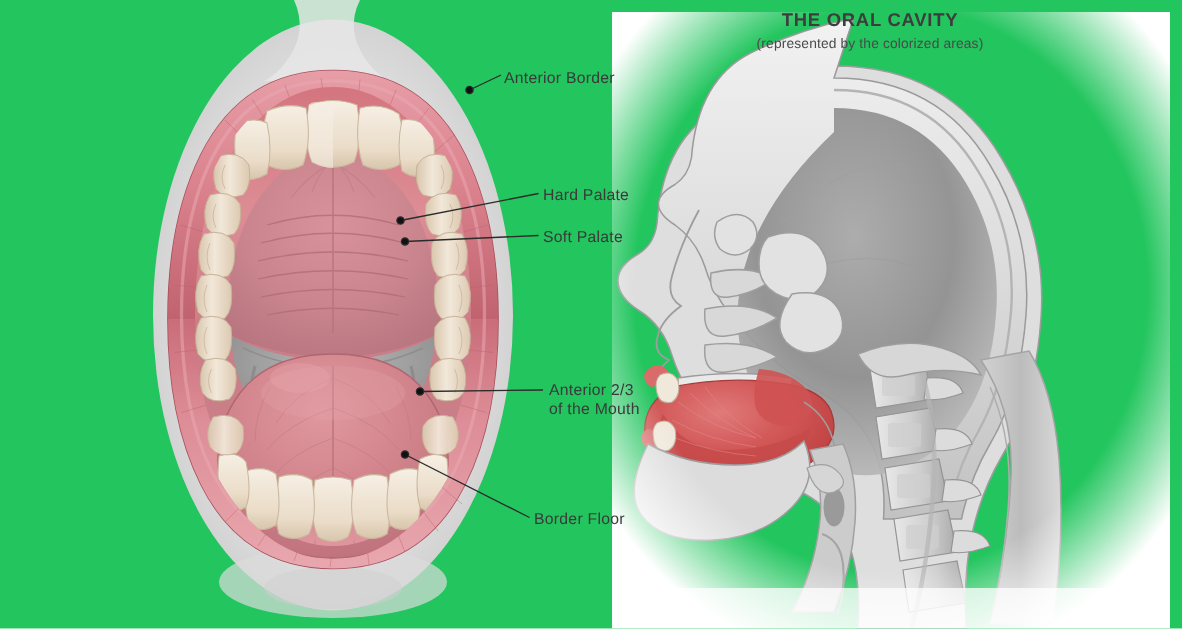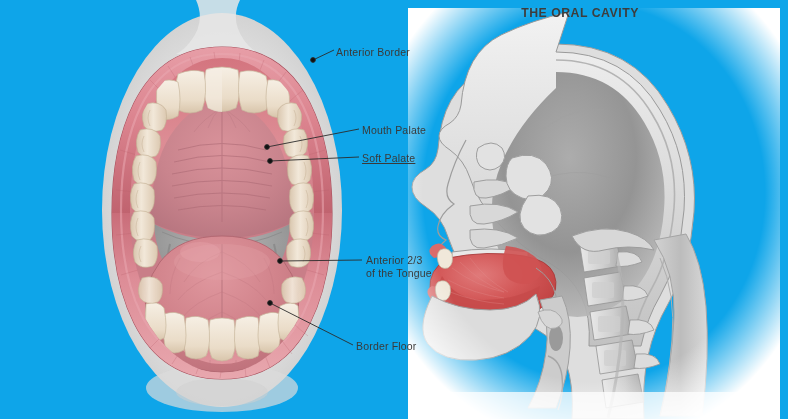--- a/index.html
+++ b/index.html
@@ -1,18 +1,18 @@
 <!DOCTYPE html>
 <html><head>
 <meta charset="utf-8">
 <style>
   html,body{margin:0;padding:0;background:#ffffff;}
   body{width:788px;height:419px;overflow:hidden;
        font-family:"Liberation Sans","DejaVu Sans",sans-serif;}
-  #stage{position:relative;width:788px;height:419px;background:#0ea5e9;}
+  #stage{position:relative;width:788px;height:419px;background:#22c55e;}
   #stage svg{position:absolute;left:0;top:0;}
   .lbl{position:absolute;color:#3a3a3a;font-size:10.5px;letter-spacing:.18px;
        line-height:12.5px;white-space:pre;}
   #fig-title{position:absolute;left:440px;top:6px;width:280px;text-align:center;
        font-size:12.3px;font-weight:bold;color:#3d3d3d;letter-spacing:.5px;}
   #fig-sub{position:absolute;left:440px;top:24px;width:280px;text-align:center;
        font-size:9.2px;color:#4a4a4a;letter-spacing:.1px;}
 </style>
 </head>
 <body>
@@ -422,21 +422,22 @@
         <circle cx="280" cy="261" r="2.4"></circle>
       </g>
       <g>
         <line x1="270" y1="303" x2="353" y2="345"></line>
         <circle cx="270" cy="303" r="2.4"></circle>
       </g>
     </g>
   </svg>
 
   <div id="fig-title">THE ORAL CAVITY</div>
+  <div id="fig-sub">(represented by the colorized areas)</div>
 
   <div class="lbl" style="left:336px;top:46px;">Anterior Border</div>
-  <div class="lbl" style="left:362px;top:124px;">Mouth Palate</div>
-  <div class="lbl" style="left:362px;top:152px;text-decoration:underline;">Soft Palate</div>
+  <div class="lbl" style="left:362px;top:124px;">Hard Palate</div>
+  <div class="lbl" style="left:362px;top:152px;">Soft Palate</div>
   <div class="lbl" style="left:366px;top:254px;">Anterior 2/3</div>
-  <div class="lbl" style="left:366px;top:267px;">of the Tongue</div>
+  <div class="lbl" style="left:366px;top:267px;">of the Mouth</div>
   <div class="lbl" style="left:356px;top:340px;">Border Floor</div>
 
 </div>
 
 </body></html>

